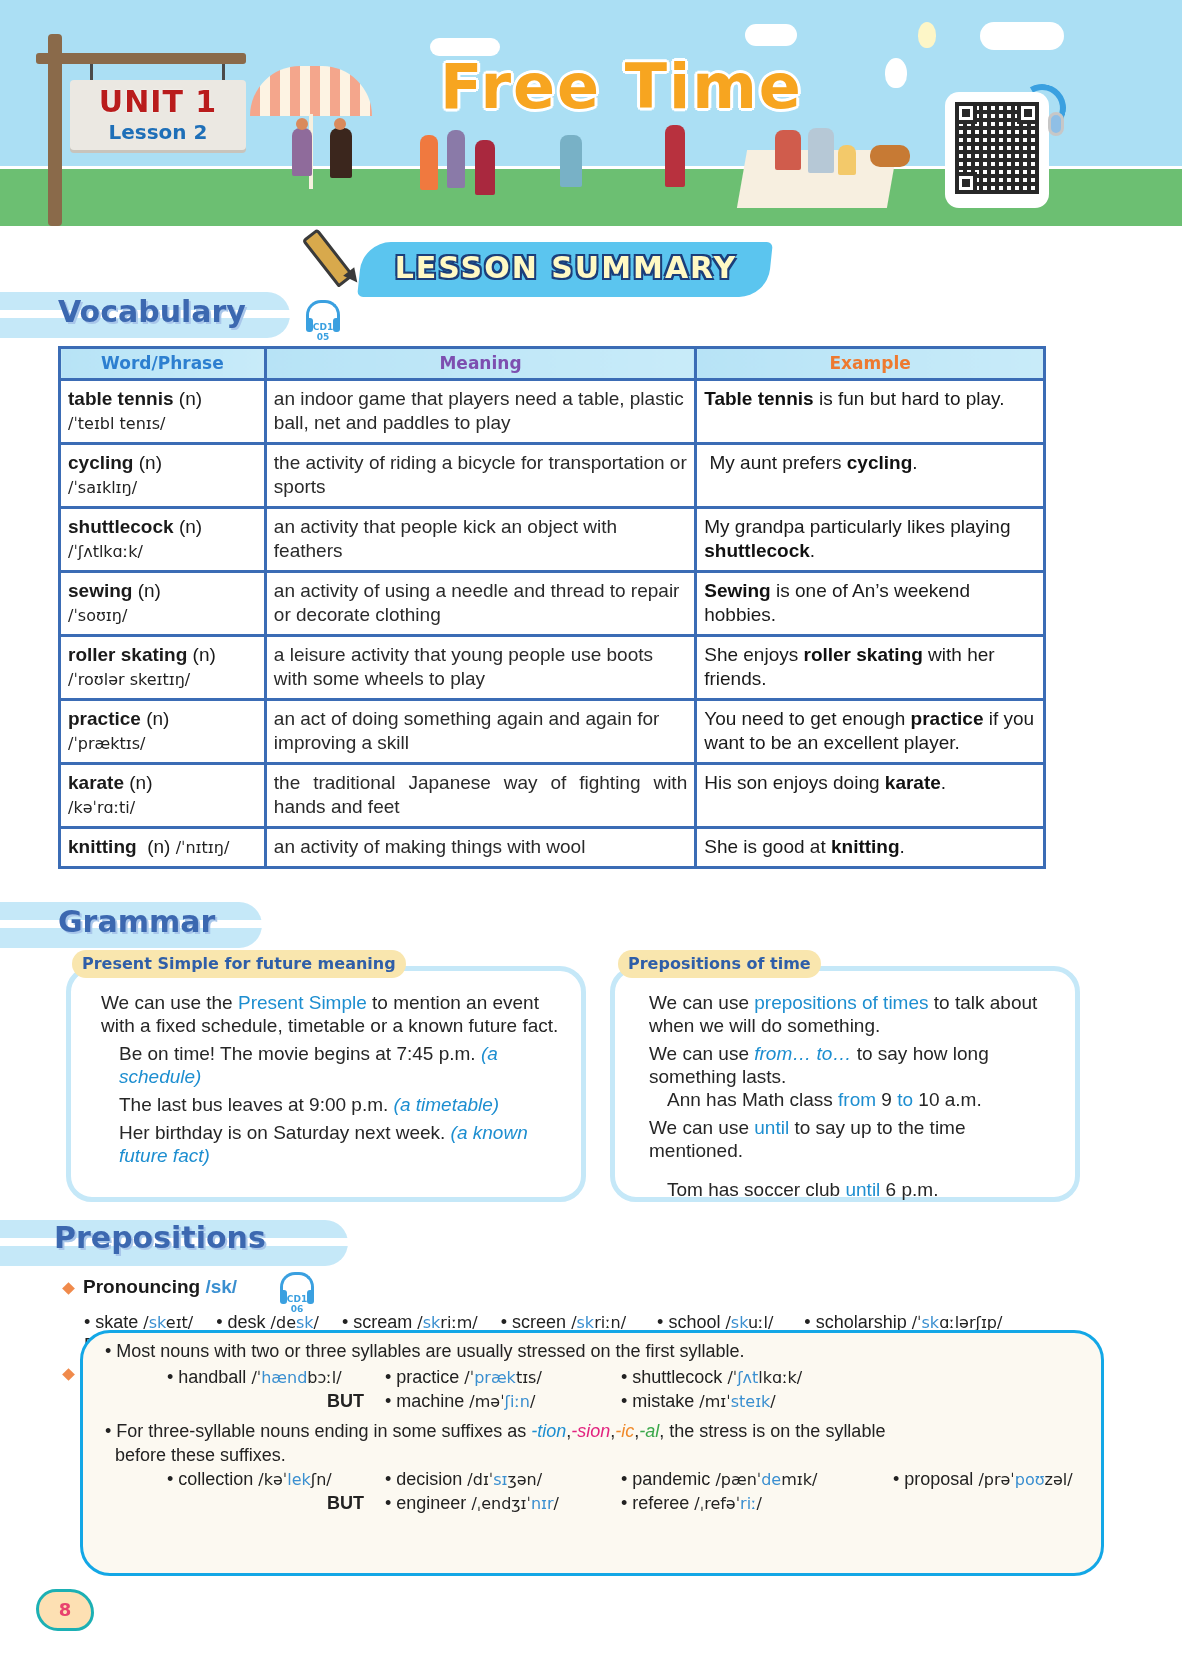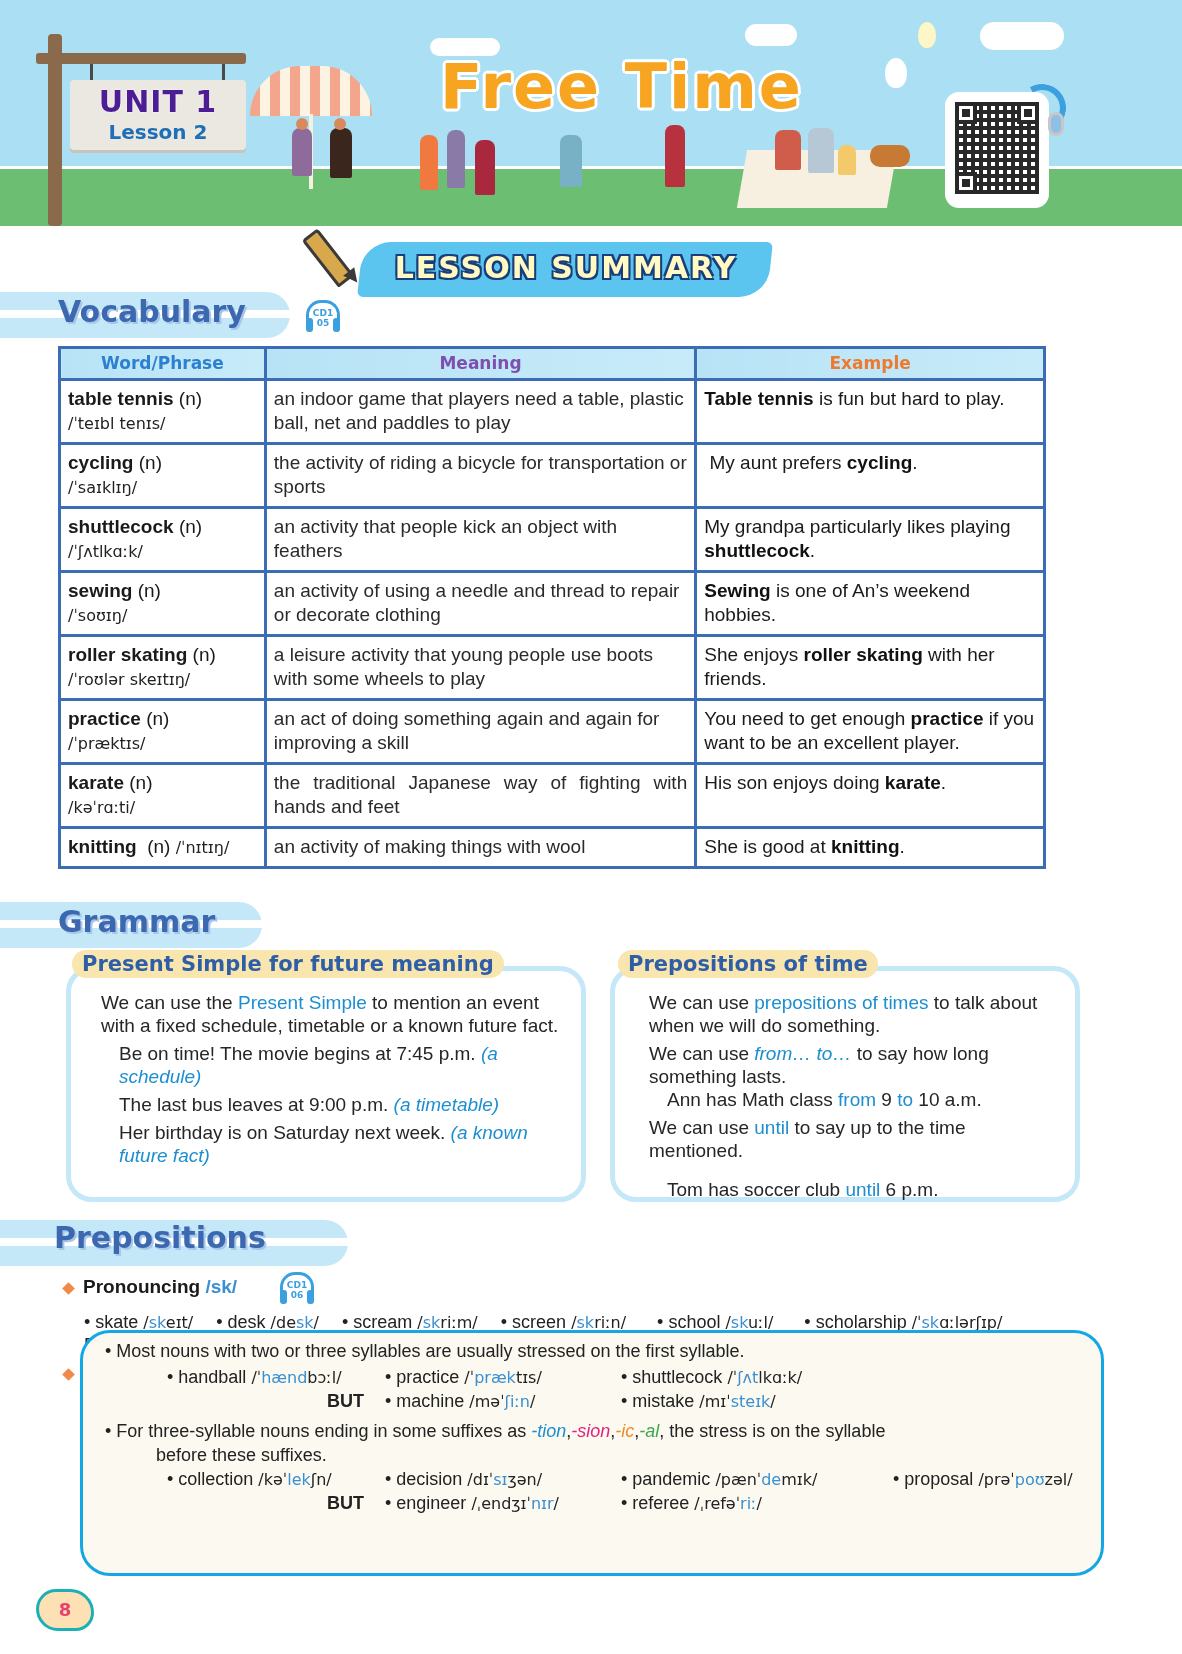--- a/index.html
+++ b/index.html
@@ -6,21 +6,21 @@
   body { width: 1182px; height: 1654px; background: #ffffff; font-family: "Liberation Sans", "DejaVu Sans", sans-serif; color: #1a1a1a; position: relative; overflow: hidden; }
 
   
   .banner { position: absolute; left: 0; top: 0; width: 1182px; height: 226px; background: #abdff4; overflow: hidden; }
   .grass { position: absolute; left: 0; top: 166px; width: 100%; height: 60px; background: #6cbf72; border-top: 3px solid #ffffff; }
   .cloud { position: absolute; background: #ffffff; border-radius: 30px; }
   .post { position: absolute; left: 48px; top: 34px; width: 14px; height: 192px; background: #8a6a4a; border-radius: 4px; }
   .beam { position: absolute; left: 36px; top: 53px; width: 210px; height: 11px; background: #8a6a4a; border-radius: 3px; }
   .rope { position: absolute; width: 3px; height: 18px; background: #4a4a4a; top: 64px; }
   .sign { position: absolute; left: 70px; top: 80px; width: 176px; height: 70px; background: #ebe8e2; border-radius: 4px; box-shadow: 0 3px 0 #c8c4bc; text-align: center; }
-  .sign .unit { font-family: "DejaVu Sans", sans-serif; font-weight: bold; font-size: 30px; color: #4c1d95; line-height: 36px; margin-top: 4px; letter-spacing: 1px; text-shadow: 0 0 2px #fff; }
+  .sign .unit { font-family: "DejaVu Sans", sans-serif; font-weight: bold; font-size: 30px; color: #b91c1c; line-height: 36px; margin-top: 4px; letter-spacing: 1px; text-shadow: 0 0 2px #fff; }
   .sign .lesson { font-family: "DejaVu Sans", sans-serif; font-weight: bold; font-size: 20px; color: #1e6fb8; line-height: 24px; }
   .title { position: absolute; left: 440px; top: 50px; font-family: "DejaVu Sans", sans-serif; font-weight: bold; font-size: 62px; color: #f7a520; letter-spacing: 2px; text-shadow: 3px 0 0 #fff, -3px 0 0 #fff, 0 3px 0 #fff, 0 -3px 0 #fff, 2px 2px 0 #fff, -2px -2px 0 #fff, 2px -2px 0 #fff, -2px 2px 0 #fff; }
   .umbrella { position: absolute; left: 250px; top: 66px; width: 122px; height: 50px; border-radius: 61px 61px 0 0; background: repeating-linear-gradient(90deg, #f4a68c 0 10px, #fdf3e3 10px 20px); }
   .pole { position: absolute; left: 309px; top: 114px; width: 4px; height: 75px; background: #f6f0df; }
   .person { position: absolute; border-radius: 8px 8px 2px 2px; }
   .head { position: absolute; width: 12px; height: 12px; border-radius: 50%; background: #d98a5c; }
   .blanket { position: absolute; left: 742px; top: 150px; width: 150px; height: 58px; background: #f7efe0; transform: skewX(-10deg); }
   .dog { position: absolute; left: 870px; top: 145px; width: 40px; height: 22px; background: #c77a34; border-radius: 10px; }
   .balloon { position: absolute; border-radius: 50% 50% 45% 45%; }
   .qr-card { position: absolute; left: 945px; top: 92px; width: 104px; height: 116px; background: #ffffff; border-radius: 14px; }
@@ -35,21 +35,21 @@
   .summary { position: absolute; left: 360px; top: 242px; width: 410px; height: 55px; background: #5bc5ef; border-radius: 28px 6px 28px 6px; transform: skewX(-6deg); }
   .summary-text { position: absolute; left: 376px; top: 246px; width: 380px; text-align: center; font-family: "DejaVu Sans", sans-serif; font-weight: bold; font-size: 30px; letter-spacing: 2px; color: #fff9c4; text-shadow: 2px 2px 0 #1b3e7a, -2px -2px 0 #1b3e7a, 2px -2px 0 #1b3e7a, -2px 2px 0 #1b3e7a; line-height: 44px; }
   .pencil { position: absolute; left: 318px; top: 228px; width: 20px; height: 60px; background: #d8a94c; border: 3px solid #3a3a3a; border-radius: 4px 4px 2px 2px; transform: rotate(-38deg); }
   .pencil-tip { position: absolute; left: 346px; top: 270px; width: 0; height: 0; border-left: 7px solid transparent; border-right: 7px solid transparent; border-top: 14px solid #3a3a3a; transform: rotate(-38deg); }
 
   
   .section-bar { position: absolute; left: 0; height: 46px; background: #c5e8f8; border-radius: 0 24px 24px 0; }
   .section-bar::after { content: ""; position: absolute; left: 0; top: 18px; height: 8px; width: 100%; background: #ffffff; }
   .section-title { position: absolute; font-family: "DejaVu Sans", sans-serif; font-weight: bold; font-size: 30px; color: #3c68b0; text-shadow: 2px 2px 0 #a8c6ea; }
 
-  .cd-icon { position: absolute; width: 34px; height: 30px; border: 3px solid #3aa0e0; border-radius: 15px 15px 6px 6px; border-bottom: none; text-align: center; font-family: "DejaVu Sans", sans-serif; font-weight: bold; font-size: 9px; color: #3aa0e0; line-height: 10px; padding-top: 5px; }
+  .cd-icon { position: absolute; width: 34px; height: 30px; border: 3px solid #3aa0e0; border-radius: 15px 15px 6px 6px; border-bottom: none; text-align: center; font-family: "DejaVu Sans", sans-serif; font-weight: bold; font-size: 9px; color: #3aa0e0; line-height: 10px; padding-top: 19px; }
   .cd-icon::before, .cd-icon::after { content: ""; position: absolute; bottom: -2px; width: 7px; height: 14px; background: #3aa0e0; border-radius: 3px; }
   .cd-icon::before { left: -3px; }
   .cd-icon::after { right: -3px; }
 
   
   table.vocab { position: absolute; left: 58px; top: 346px; width: 988px; border-collapse: collapse; font-size: 19px; line-height: 24px; padding-left: 45px; }
   table.vocab th, table.vocab td { border: 3px solid #3b6cb5; vertical-align: top; }
   table.vocab th { background: linear-gradient(90deg, #b7e3f6, #c8ebf9); height: 32px; font-family: "DejaVu Sans", sans-serif; font-size: 17px; font-weight: bold; text-align: center; padding: 2px 6px; }
   table.vocab td { padding: 6px 7px 6px 7px; height: 61px; }
   .th-word { color: #2d7fd0; }
@@ -57,21 +57,21 @@
   .th-example { color: #ee7a30; }
   .w-word { font-weight: bold; color: #1a1a1a; }
   .w-pos { color: #1a1a1a; }
   .w-ipa { font-family: "DejaVu Sans", sans-serif; font-size: 16px; color: #222; }
   td.meaning { color: #2a2a2a; }
   td.meaning.justify { text-align: justify; text-align-last: left; }
   b.hl { font-weight: bold; color: #111; }
 
   
   .gbox { position: absolute; border: 5px solid #c5e8f8; border-radius: 26px; background: #ffffff; font-size: 19px; line-height: 23px; color: #262626; }
-  .glabel { position: absolute; font-family: "DejaVu Sans", sans-serif; font-weight: bold; font-size: 21px; color: #2f5ea8; background: #f9e6ae; border-radius: 20px; padding: 0 10px; line-height: 28px; }
+  .glabel { position: absolute; font-family: "DejaVu Sans", sans-serif; font-weight: bold; font-size: 16px; color: #2f5ea8; background: #f9e6ae; border-radius: 20px; padding: 0 10px; line-height: 28px; }
   .blue { color: #1d8ed0; }
   .blue-i { color: #1d8ed0; font-style: italic; }
   .gp { margin: 0 0 5px 0; }
   .gex { padding-left: 18px; margin: 0 0 5px 0; }
 
   
   .pron-line { position: absolute; font-size: 18px; color: #222; white-space: nowrap; }
   .bullet-diamond { display: inline-block; width: 9px; height: 9px; background: #f08a4b; transform: rotate(45deg); margin-right: 10px; vertical-align: middle; }
   .pron-head { font-weight: bold; font-size: 19px; color: #1a1a1a; }
   .ipa { font-family: "DejaVu Sans", sans-serif; font-size: 16px; }
@@ -263,21 +263,21 @@
 
   <div class="sb-line" style="left:84px;top:34px;"><span>• handball</span> <span class="ipa"><span>/ˈ</span><span class="sk">hænd</span><span>bɔːl/</span></span></div>
   <div class="sb-line" style="left:302px;top:34px;"><span>• practice</span> <span class="ipa"><span>/ˈ</span><span class="sk">præk</span><span>tɪs/</span></span></div>
   <div class="sb-line" style="left:538px;top:34px;"><span>• shuttlecock</span> <span class="ipa"><span>/ˈ</span><span class="sk">ʃʌt</span><span>lkɑːk/</span></span></div>
 
   <div class="sb-line but" style="left:244px;top:58px;">BUT</div>
   <div class="sb-line" style="left:302px;top:58px;"><span>• machine</span> <span class="ipa"><span>/məˈ</span><span class="sk">ʃiːn</span><span>/</span></span></div>
   <div class="sb-line" style="left:538px;top:58px;"><span>• mistake</span> <span class="ipa"><span>/mɪˈ</span><span class="sk">steɪk</span><span>/</span></span></div>
 
   <div class="sb-line" style="left:22px;top:88px;"><span>• For three-syllable nouns ending in some suffixes as </span><span class="suf1">-tion</span>,<span class="suf2">-sion</span>,<span class="suf3">-ic</span>,<span class="suf4">-al</span><span>, the stress is on the syllable</span></div>
-  <div class="sb-line" style="left:32px;top:112px;margin-left:41px;">before these suffixes.</div>
+  <div class="sb-line" style="left:32px;top:112px;">before these suffixes.</div>
 
   <div class="sb-line" style="left:84px;top:136px;"><span>• collection</span> <span class="ipa"><span>/kəˈ</span><span class="sk">lek</span><span>ʃn/</span></span></div>
   <div class="sb-line" style="left:302px;top:136px;"><span>• decision</span> <span class="ipa"><span>/dɪˈ</span><span class="sk">sɪ</span><span>ʒən/</span></span></div>
   <div class="sb-line" style="left:538px;top:136px;"><span>• pandemic</span> <span class="ipa"><span>/pænˈ</span><span class="sk">de</span><span>mɪk/</span></span></div>
   <div class="sb-line" style="left:810px;top:136px;"><span>• proposal</span> <span class="ipa"><span> /prəˈ</span><span class="sk">poʊ</span><span>zəl/</span></span></div>
 
   <div class="sb-line but" style="left:244px;top:160px;">BUT</div>
   <div class="sb-line" style="left:302px;top:160px;"><span>• engineer</span> <span class="ipa"><span>/ˌendʒɪˈ</span><span class="sk">nɪr</span><span>/</span></span></div>
   <div class="sb-line" style="left:538px;top:160px;"><span>• referee</span> <span class="ipa"><span>/ˌrefəˈ</span><span class="sk">riː</span><span>/</span></span></div>
 </div>

